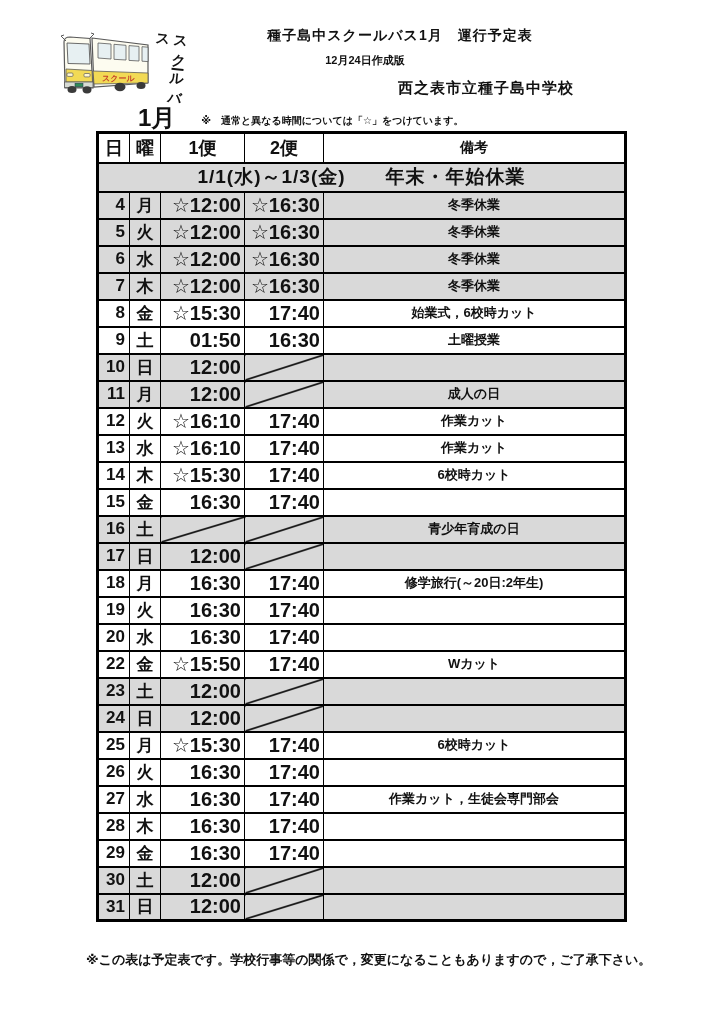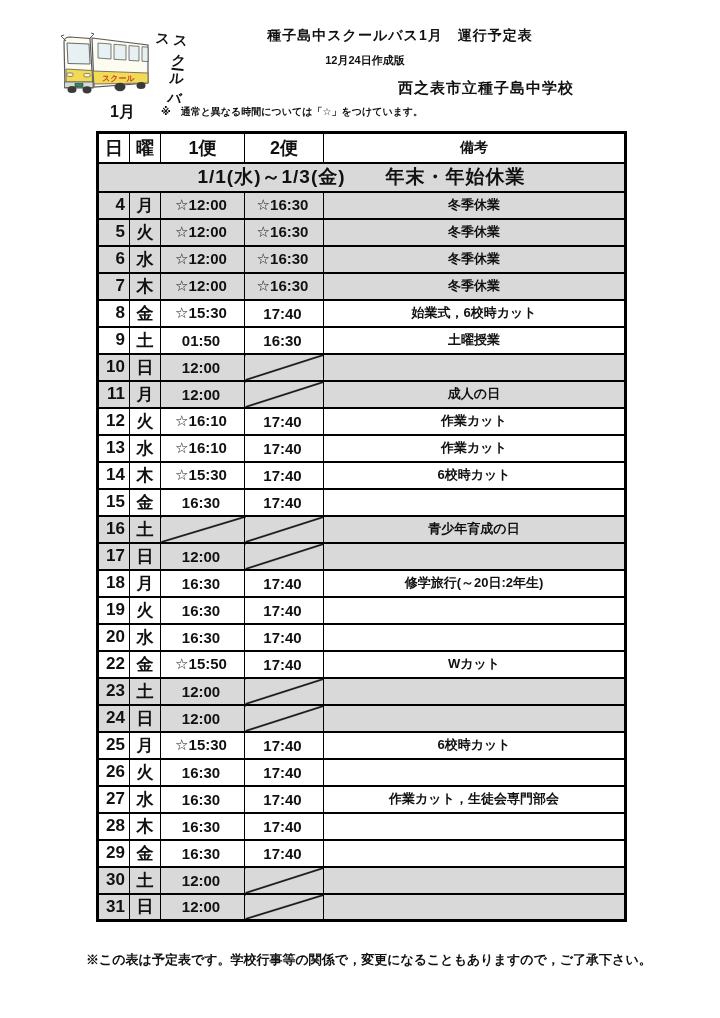--- a/index.html
+++ b/index.html
@@ -27,21 +27,21 @@
   }
   .doc-subtitle{
     position:absolute;left:160px;top:53px;width:410px;
     text-align:center;font-size:11px;
   }
   .doc-school{
     position:absolute;left:398px;top:79px;
     font-size:15px;letter-spacing:1px;
   }
   .month-line{position:absolute;left:110px;top:102px;white-space:nowrap;}
-  .month-label{font-size:16px;display:inline-block;vertical-align:baseline;}
+  .month-label{font-size:24px;display:inline-block;vertical-align:baseline;margin-left:28px;}
   .month-note{font-size:10px;display:inline-block;margin-left:26px;vertical-align:2px;}
 
   
   .schedule-table{
     position:absolute;left:96px;top:131px;
     border-collapse:collapse;table-layout:fixed;
     width:528px;
     border:3px solid #000;
   }
   .schedule-table th,.schedule-table td{
@@ -50,35 +50,35 @@
     padding:0;overflow:hidden;white-space:nowrap;
   }
   .schedule-table thead tr{height:30px;}
   .schedule-table tbody tr{height:27px;}
   .schedule-table tbody tr.span-row{height:29px;}
   th.hdr{font-size:18px;text-align:center;background:#fff;}
   th.hdr-note{font-size:14px;}
   td.span-cell{font-size:19px;text-align:center;letter-spacing:1px;}
   td.day-cell{text-align:right;padding-right:4px;font-size:17px;}
   td.dow-cell{text-align:center;font-size:17px;}
-  td.time-cell{text-align:center;padding-right:3px;font-size:15px;}
+  td.time-cell{text-align:right;padding-right:3px;font-size:20px;}
   td.note-cell{text-align:center;font-size:13px;}
   tr.shaded td{background-color:#d9d9d9;}
   td.slash{
     background-image:linear-gradient(to bottom right,
       transparent calc(50% - 1.4px),
       #1b1b1b calc(50% - 0.4px),
       #1b1b1b calc(50% + 0.4px),
       transparent calc(50% + 1.4px));
   }
 
   
   .footer-note{
     position:absolute;left:86px;top:951px;width:528px;
-    text-align:center;font-size:13px;white-space:nowrap;font-family:Liberation Serif, serif;
+    text-align:center;font-size:13px;white-space:nowrap;
   }
 </style>
 </head>
 <body>
 
 <div class="page">
 
   <svg class="bus-illustration" viewBox="0 0 100 72" xmlns="http://www.w3.org/2000/svg">
 
     <polygon points="36,12 92,19 92,57 38,61" fill="#fdfcf0" stroke="#5a5a5a" stroke-width="1.2"></polygon>

